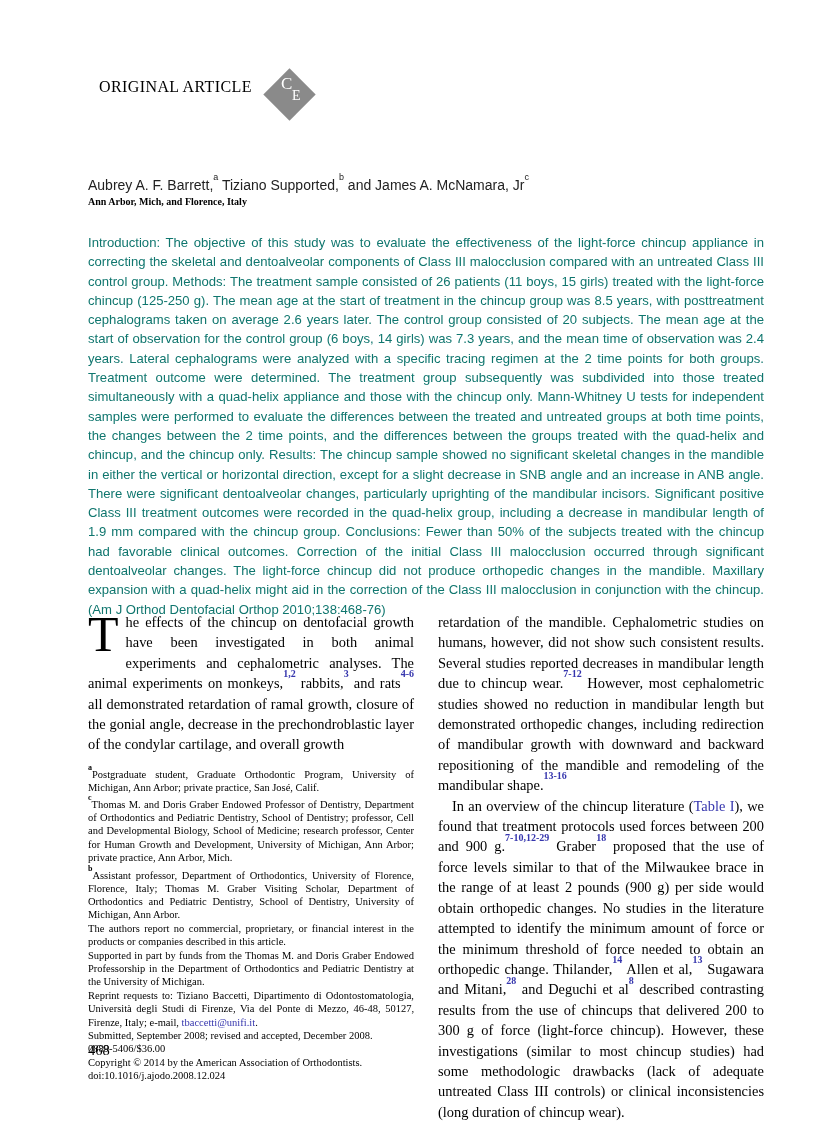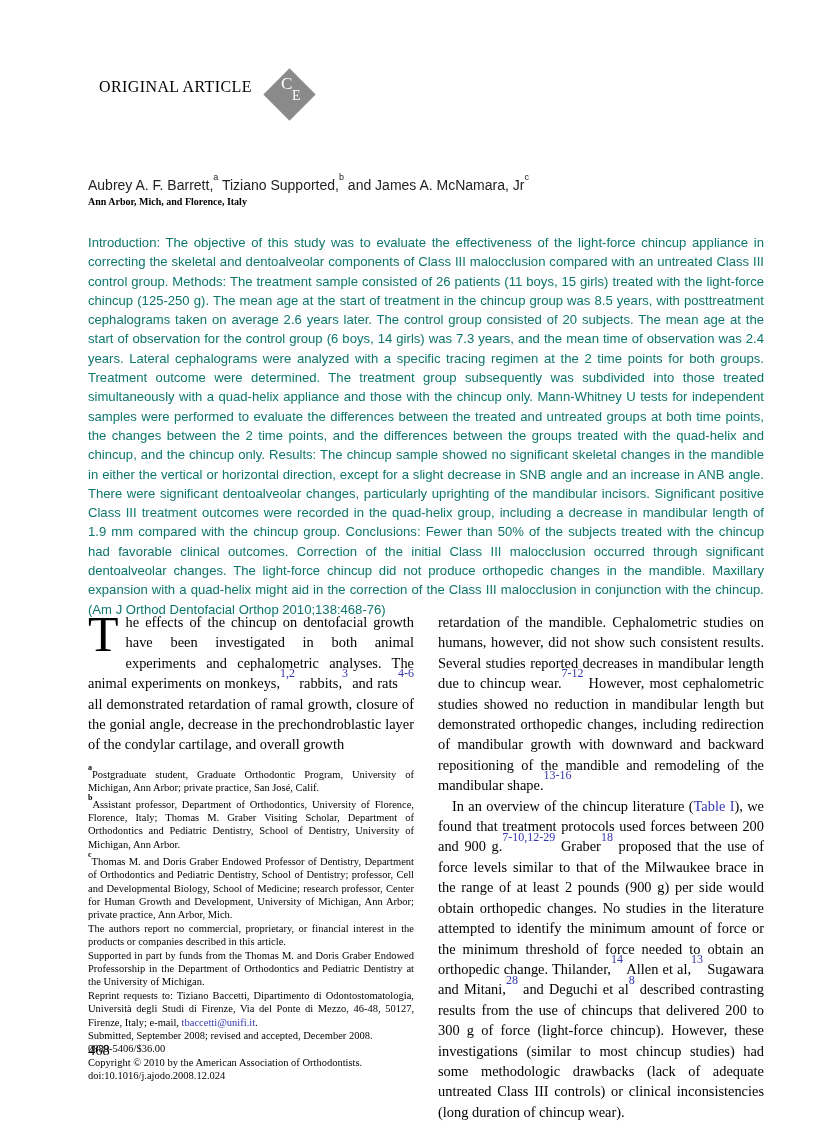--- a/index.html
+++ b/index.html
@@ -46,21 +46,21 @@
     position:absolute; top:612px; left:88px; width:676px;
     display:flex; gap:24px;
   }
   .col { width:326px; font-size:14.4px; line-height:20.4px; text-align:justify; }
   .col p { margin:0; }
   .col p.indent { text-indent:14px; }
   .dropcap {
     float:left; font-size:50px; line-height:40px; padding:2px 7px 0 0;
     font-family:"Liberation Serif", serif;
   }
-  sup.cite { font-size:12px; position:relative; top:-5px; line-height:0; }
+  sup.cite { font-size:10px; position:relative; top:-5px; line-height:0;font-weight:bold; }
   .link { text-decoration:none; cursor:pointer; }
   
   .footnotes {
     margin-top:9px; font-size:10.5px; line-height:13.4px; text-align:justify;
   }
   .footnotes p { margin:0; }
   .footnotes sup.fn-mark { font-size:8px; font-weight:bold; position:relative; top:-3px; }
   
   .pageno { position:absolute; top:1042px; left:88px; font-size:14.5px; }
 </style>
@@ -87,28 +87,28 @@
 
   <div class="abstract">Introduction: The objective of this study was to evaluate the effectiveness of the light-force chincup appliance in correcting the skeletal and dentoalveolar components of Class III malocclusion compared with an untreated Class III control group. Methods: The treatment sample consisted of 26 patients (11 boys, 15 girls) treated with the light-force chincup (125-250 g). The mean age at the start of treatment in the chincup group was 8.5 years, with posttreatment cephalograms taken on average 2.6 years later. The control group consisted of 20 subjects. The mean age at the start of observation for the control group (6 boys, 14 girls) was 7.3 years, and the mean time of observation was 2.4 years. Lateral cephalograms were analyzed with a specific tracing regimen at the 2 time points for both groups. Treatment outcome were determined. The treatment group subsequently was subdivided into those treated simultaneously with a quad-helix appliance and those with the chincup only. Mann-Whitney U tests for independent samples were performed to evaluate the differences between the treated and untreated groups at both time points, the changes between the 2 time points, and the differences between the groups treated with the quad-helix and chincup, and the chincup only. Results: The chincup sample showed no significant skeletal changes in the mandible in either the vertical or horizontal direction, except for a slight decrease in SNB angle and an increase in ANB angle. There were significant dentoalveolar changes, particularly uprighting of the mandibular incisors. Significant positive Class III treatment outcomes were recorded in the quad-helix group, including a decrease in mandibular length of 1.9 mm compared with the chincup group. Conclusions: Fewer than 50% of the subjects treated with the chincup had favorable clinical outcomes. Correction of the initial Class III malocclusion occurred through significant dentoalveolar changes. The light-force chincup did not produce orthopedic changes in the mandible. Maxillary expansion with a quad-helix might aid in the correction of the Class III malocclusion in conjunction with the chincup. (Am J Orthod Dentofacial Orthop 2010;138:468-76)</div>
 
   <div class="columns">
 
     <div class="col">
       <p><span class="dropcap">T</span><span>he effects of the chincup on dentofacial growth have been investigated in both animal experiments and cephalometric analyses. The animal experiments on monkeys,</span><sup class="cite link" style="color: rgb(53, 53, 173);">1,2</sup><span> rabbits,</span><sup class="cite link" style="color: rgb(53, 53, 173);">3</sup><span> and rats</span><sup class="cite link" style="color: rgb(53, 53, 173);">4-6</sup><span> all demonstrated retardation of ramal growth, closure of the gonial angle, decrease in the prechondroblastic layer of the condylar cartilage, and overall growth</span></p>
 
       <div class="footnotes">
         <p><sup class="fn-mark">a</sup><span>Postgraduate student, Graduate Orthodontic Program, University of Michigan, Ann Arbor; private practice, San José, Calif.</span></p>
+        <p><sup class="fn-mark">c</sup><span>Thomas M. and Doris Graber Endowed Professor of Dentistry, Department of Orthodontics and Pediatric Dentistry, School of Dentistry; professor, Cell and Developmental Biology, School of Medicine; research professor, Center for Human Growth and Development, University of Michigan, Ann Arbor; private practice, Ann Arbor, Mich.</span></p>
         <p><sup class="fn-mark">b</sup><span>Assistant professor, Department of Orthodontics, University of Florence, Florence, Italy; Thomas M. Graber Visiting Scholar, Department of Orthodontics and Pediatric Dentistry, School of Dentistry, University of Michigan, Ann Arbor.</span></p>
-        <p><sup class="fn-mark">c</sup><span>Thomas M. and Doris Graber Endowed Professor of Dentistry, Department of Orthodontics and Pediatric Dentistry, School of Dentistry; professor, Cell and Developmental Biology, School of Medicine; research professor, Center for Human Growth and Development, University of Michigan, Ann Arbor; private practice, Ann Arbor, Mich.</span></p>
         <p><span>The authors report no commercial, proprietary, or financial interest in the products or companies described in this article.</span></p>
         <p><span>Supported in part by funds from the Thomas M. and Doris Graber Endowed Professorship in the Department of Orthodontics and Pediatric Dentistry at the University of Michigan.</span></p>
         <p><span>Reprint requests to: Tiziano Baccetti, Dipartimento di Odontostomatologia, Università degli Studi di Firenze, Via del Ponte di Mezzo, 46-48, 50127, Firenze, Italy; e-mail, </span><a class="link" style="color: rgb(53, 53, 173);">tbaccetti@unifi.it</a><span>.</span></p>
         <p><span>Submitted, September 2008; revised and accepted, December 2008.</span></p>
         <p><span>0889-5406/$36.00</span></p>
-        <p><span>Copyright © 2010 by the American Association of Orthodontists.</span></p>
+        <p><span>Copyright © 2014 by the American Association of Orthodontists.</span></p>
         <p><span>doi:10.1016/j.ajodo.2008.12.024</span></p>
       </div>
     </div>
 
     <div class="col">
       <p><span>retardation of the mandible. Cephalometric studies on humans, however, did not show such consistent results. Several studies reported decreases in mandibular length due to chincup wear.</span><sup class="cite link" style="color: rgb(53, 53, 173);">7-12</sup><span> However, most cephalometric studies showed no reduction in mandibular length but demonstrated orthopedic changes, including redirection of mandibular growth with downward and backward repositioning of the mandible and remodeling of the mandibular shape.</span><sup class="cite link" style="color: rgb(53, 53, 173);">13-16</sup></p>
       <p class="indent"><span>In an overview of the chincup literature (</span><a class="link" style="color: rgb(53, 53, 173);">Table I</a><span>), we found that treatment protocols used forces between 200 and 900 g.</span><sup class="cite link" style="color: rgb(53, 53, 173);">7-10,12-29</sup><span> Graber</span><sup class="cite link" style="color: rgb(53, 53, 173);">18</sup><span> proposed that the use of force levels similar to that of the Milwaukee brace in the range of at least 2 pounds (900 g) per side would obtain orthopedic changes. No studies in the literature attempted to identify the minimum amount of force or the minimum threshold of force needed to obtain an orthopedic change. Thilander,</span><sup class="cite link" style="color: rgb(53, 53, 173);">14</sup><span> Allen et al,</span><sup class="cite link" style="color: rgb(53, 53, 173);">13</sup><span> Sugawara and Mitani,</span><sup class="cite link" style="color: rgb(53, 53, 173);">28</sup><span> and Deguchi et al</span><sup class="cite link" style="color: rgb(53, 53, 173);">8</sup><span> described contrasting results from the use of chincups that delivered 200 to 300 g of force (light-force chincup). However, these investigations (similar to most chincup studies) had some methodologic drawbacks (lack of adequate untreated Class III controls) or clinical inconsistencies (long duration of chincup wear).</span></p>
     </div>
 
   </div>

